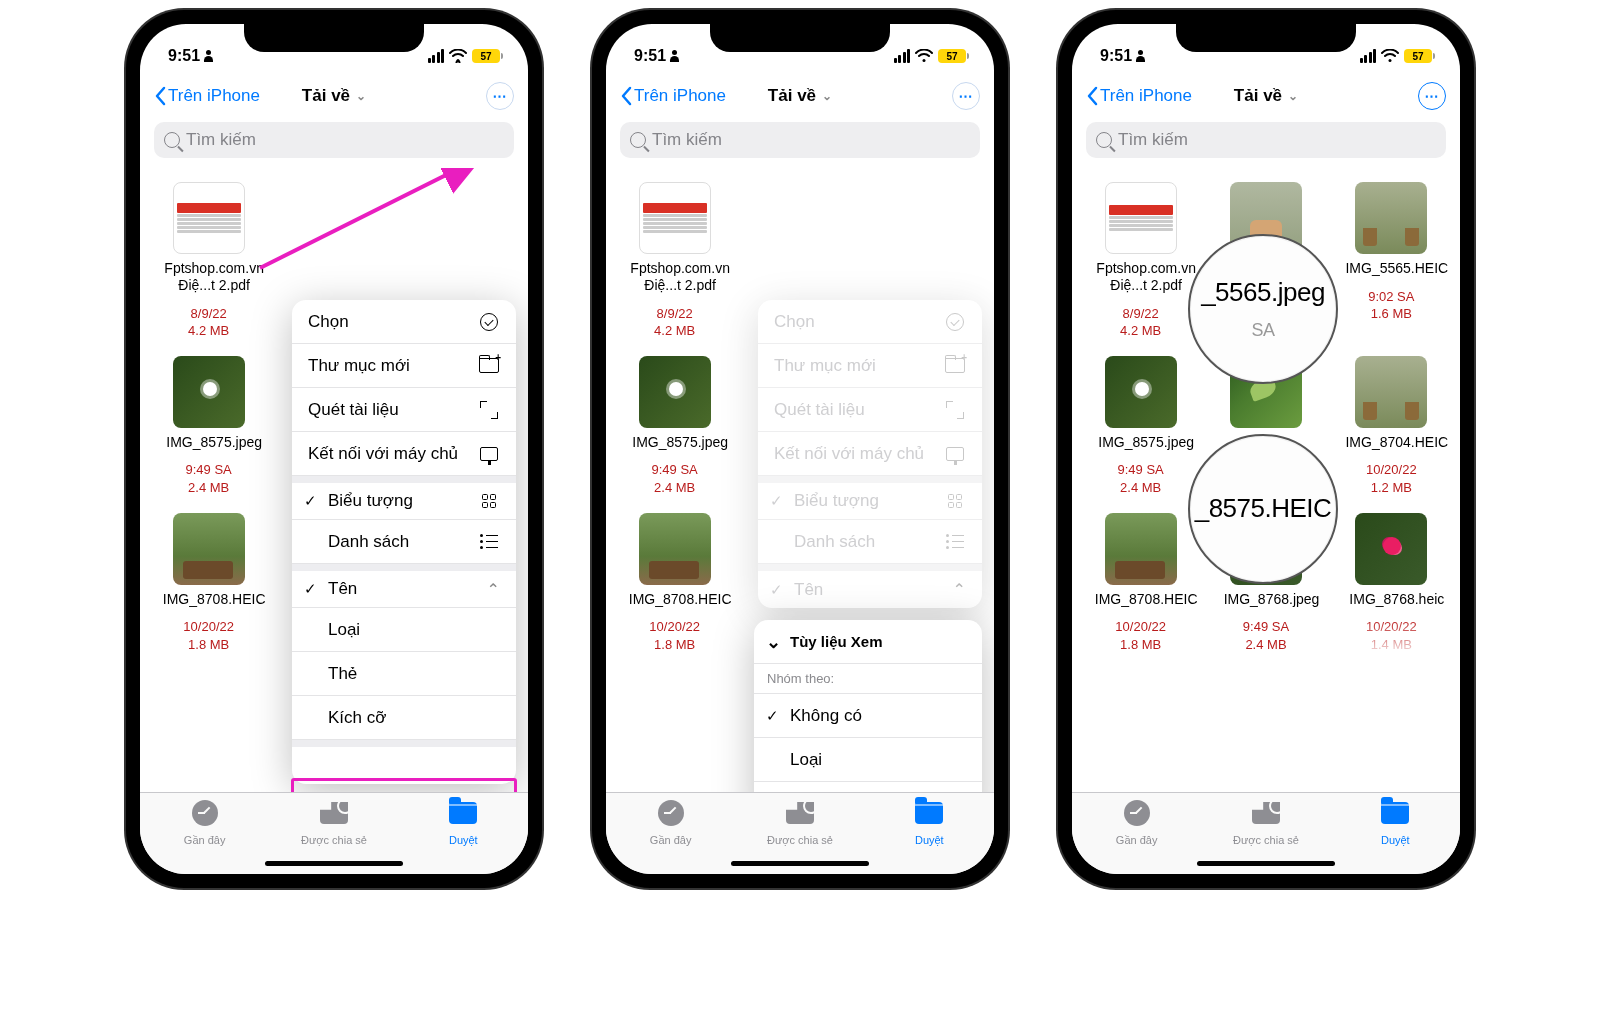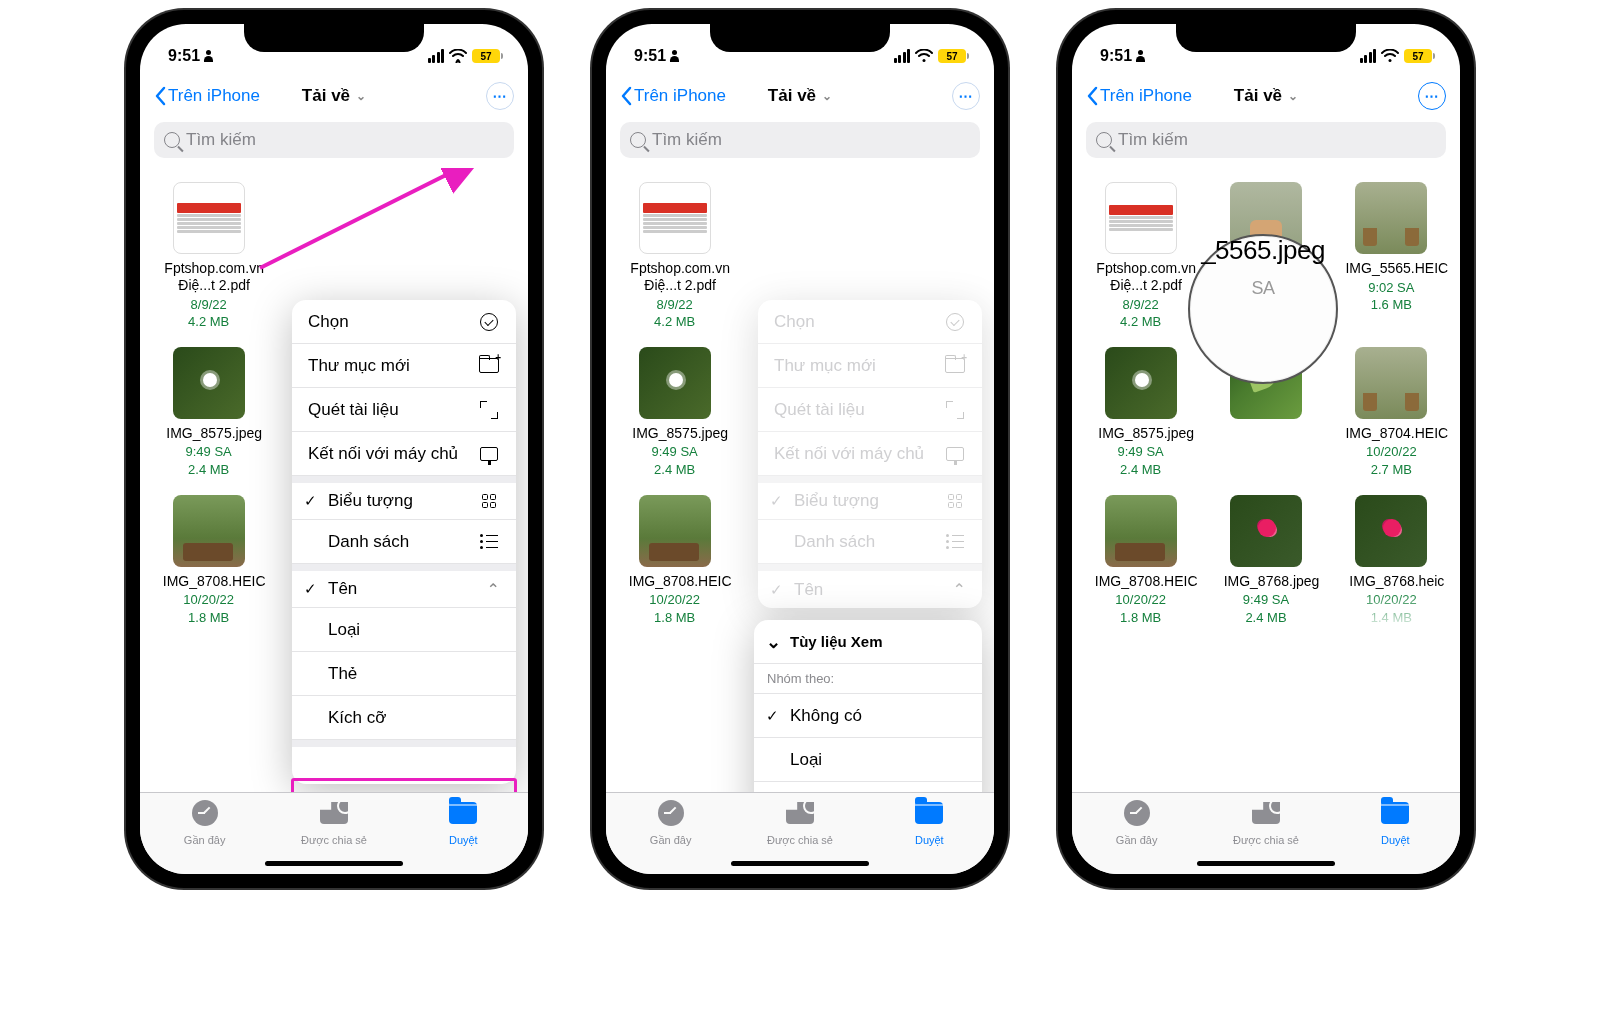--- a/index.html
+++ b/index.html
@@ -117,21 +117,21 @@
   .thumb.garden::before{content:"";position:absolute;bottom:6px;left:10px;width:50px;height:18px;background:#6b4a2a;border-radius:3px;}
   .thumb.rose { background: linear-gradient(135deg,#2a4a1a,#3a5a2a); position:relative;}
   .thumb.rose::after{content:"";position:absolute;width:18px;height:18px;background:#e91e63;border-radius:50%;top:24px;left:28px;box-shadow:-3px -2px 0 -2px #c2185b, 3px 2px 0 -2px #f06292;}
   .thumb.hand{background:linear-gradient(180deg,#b0b8a0,#94a080);position:relative;}
   .thumb.hand::after{content:"";position:absolute;width:32px;height:24px;background:#d4a574;border-radius:6px;bottom:10px;left:20px;}
   .thumb.pots{background:linear-gradient(180deg,#a8b090,#7a8a5a);position:relative;}
   .thumb.pots::before{content:"";position:absolute;width:14px;height:18px;background:#8b6a3a;bottom:8px;left:8px;border-radius:0 0 3px 3px;}
   .thumb.pots::after{content:"";position:absolute;width:14px;height:18px;background:#8b6a3a;bottom:8px;right:8px;border-radius:0 0 3px 3px;}
 
   .fname{font-size:14px;line-height:1.2;color:#000;word-break:break-word;max-width:100%;margin-left:11px;}
-  .fmeta{font-size:13px;color:#15803d;margin-top:2px;line-height:1.35;}
+  .fmeta{font-size:13px;color:#b91c1c;margin-top:11px;line-height:1.35;}
 
   .tab-bar {
     height:82px; border-top:0.5px solid #c8c8cc;
     display:flex; background:#f9f9f9;
   }
   .tab {
     flex:1; display:flex; flex-direction:column; align-items:center;
     padding-top:8px; gap:9px; font-size:11px; color:#8e8e93;
   }
   .tab.active{color:#007aff;}
@@ -161,21 +161,21 @@
   .hl-box{position:absolute;border:3.5px solid #e91ebf;border-radius:3px;z-index:35;pointer-events:none;}
   .arrow{position:absolute;z-index:36;pointer-events:none;}
 
   .dimmed .popup-row{color:#b0b0b4;}
   .dimmed .popup-row .r-ico{opacity:.35;}
   .dimmed .popup-row .chk{color:#b0b0b4;}
 
   .magnifier{
     position:absolute; width:150px; height:150px; border:2px solid #555;
     border-radius:50%; background:#fdfdfd; z-index:40;
-    display:flex; align-items:center; justify-content:flex-start;
+    display:flex; align-items:center; justify-content:center;
     font-size:26px; font-weight:400; color:#000; text-align:center;
     line-height:1.15; box-shadow:0 0 0 1px rgba(0,0,0,.05) inset;
     letter-spacing:-0.5px;
   }
 
   
   .ico-circle-check{width:18px;height:18px;border:1.5px solid #000;border-radius:50%;position:relative;}
   .ico-circle-check::after{content:"";position:absolute;left:4px;top:5px;width:7px;height:4px;border-left:1.5px solid #000;border-bottom:1.5px solid #000;transform:rotate(-45deg);}
   .ico-folder{width:20px;height:15px;border:1.5px solid #000;border-radius:0 2px 2px 2px;position:relative;}
   .ico-folder::before{content:"";position:absolute;top:-4px;left:-1.5px;width:9px;height:4px;border:1.5px solid #000;border-bottom:none;border-radius:2px 2px 0 0;}
@@ -628,21 +628,21 @@
             <div class="fmeta"><span>9:49 SA</span><br><span>2.4 MB</span></div>
           </div>
       <div class="file-cell">
             <div class="thumb plant"></div>
             <div class="fname">&nbsp;</div>
             <div class="fmeta">&nbsp;<br>&nbsp;</div>
           </div>
       <div class="file-cell">
             <div class="thumb pots"></div>
             <div class="fname">IMG_8704.HEIC</div>
-            <div class="fmeta"><span>10/20/22</span><br><span>2.7 MB</span></div>
+            <div class="fmeta"><span>10/20/22</span><br><span>1.2 MB</span></div>
           </div>
 
       <div class="file-cell">
             <div class="thumb garden"></div>
             <div class="fname">IMG_8708.HEIC</div>
             <div class="fmeta"><span>10/20/22</span><br><span>1.8 MB</span></div>
           </div>
       <div class="file-cell">
             <div class="thumb rose"></div>
             <div class="fname">IMG_8768.jpeg</div>
@@ -651,20 +651,23 @@
       <div class="file-cell faded">
             <div class="thumb rose"></div>
             <div class="fname">IMG_8768.heic</div>
             <div class="fmeta"><span>10/20/22</span><br><span>1.4 MB</span></div>
           </div>
     </div>
     <div class="magnifier" style="top:66px;left:116px;flex-direction:column;">
           <div>_5565.jpeg</div>
           <div style="font-size:18px;color:#999;margin-top:12px;">SA</div>
         </div>
+    <div class="magnifier" style="top:266px;left:116px;">
+          <span>_8575.HEIC</span>
+        </div>
   </div>
 
   <div class="tab-bar">
     <div class="tab">
           <div class="tab-ico">
             <div class="ico-clock"></div>
           </div>
           <span>Gần đây</span>
         </div>
     <div class="tab">

